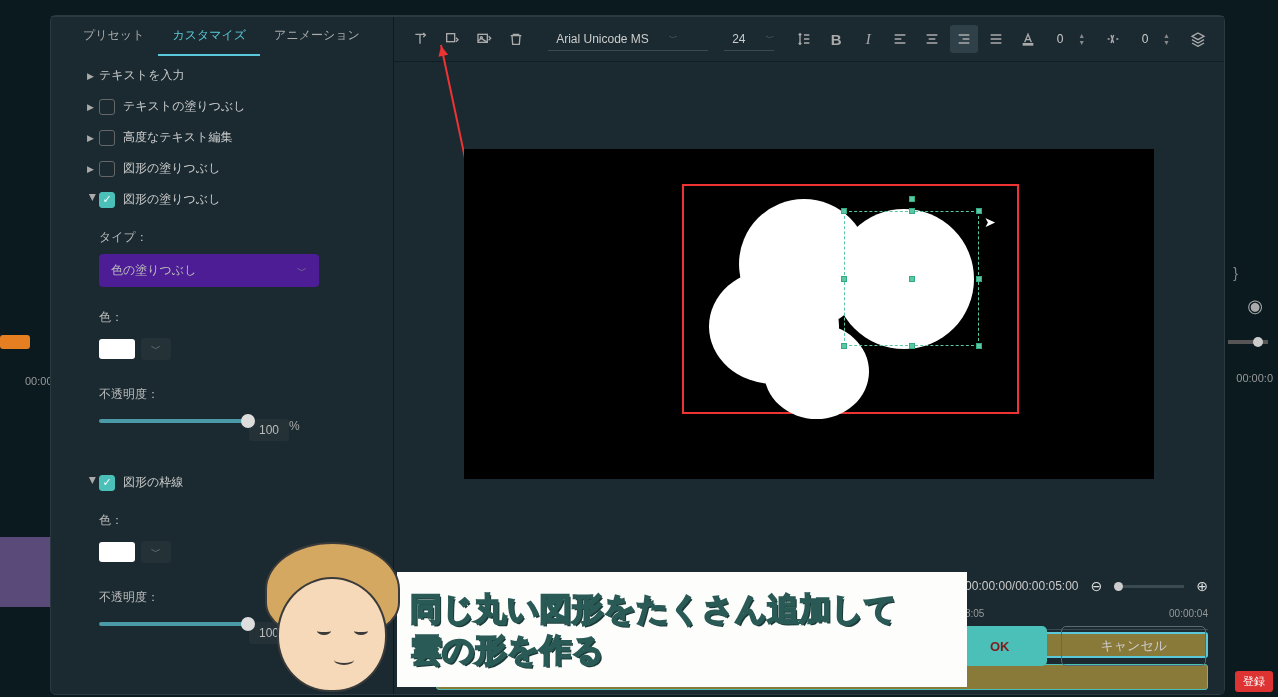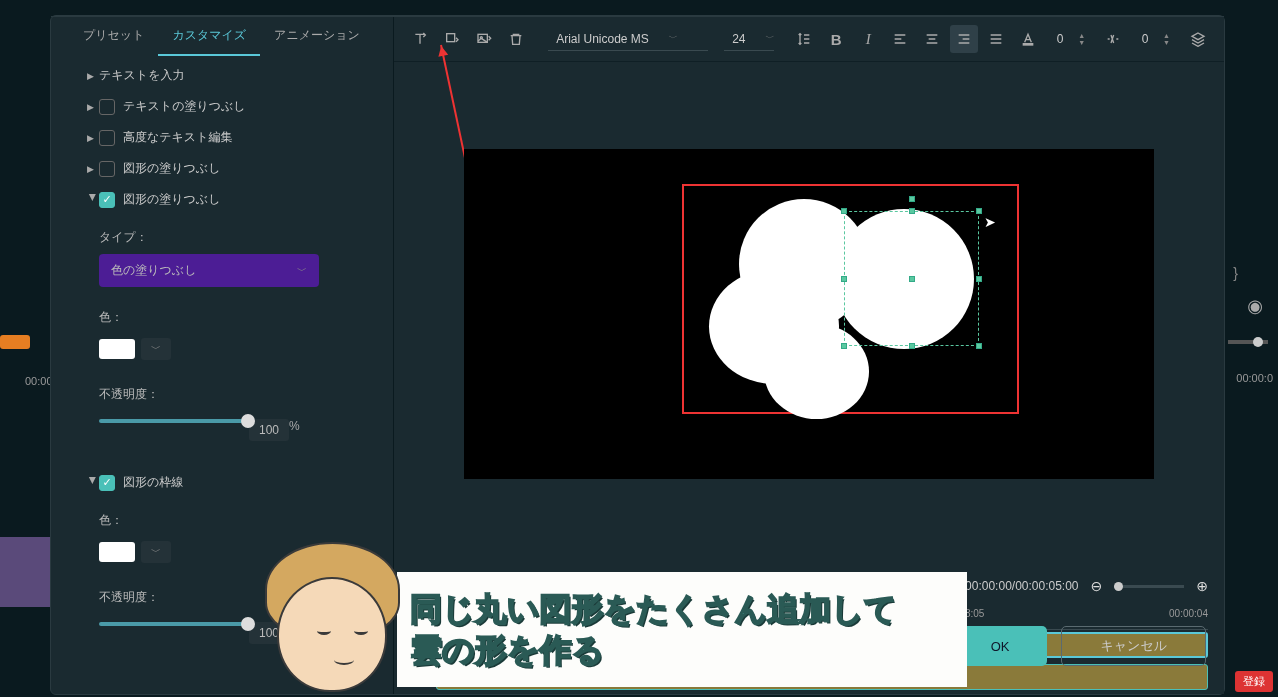--- a/index.html
+++ b/index.html
@@ -87,21 +87,21 @@
     .ruler-mark { position: absolute; font-size: 10px; color: #999; top: 2px; }
     .playhead-tl { position: absolute; left: 32px; top: 0; width: 2px; height: 80px; background: #e67e22; }
     .playhead-tl::before { content: ''; position: absolute; top: -3px; left: -4px; width: 10px; height: 12px; background: #e67e22; border-radius: 2px; }
     .track-row { display: flex; align-items: center; height: 30px; margin-bottom: 2px; }
     .track-icon { width: 26px; color: #888; font-size: 14px; text-align: center; }
     .track-clip { flex: 1; height: 26px; background: #8a7a3a; border: 1px solid #4ac0b8; border-radius: 3px; display: flex; align-items: center; padding: 0 10px; font-size: 11px; color: #fff; }
     .track-clip.sel { border: 2px solid #5ac8d8; }
     
     .bottom-buttons { position: absolute; right: 18px; bottom: 28px; display: flex; gap: 14px; }
     .btn { padding: 10px 38px; border-radius: 5px; font-size: 13px; cursor: pointer; border: none; }
-    .btn-ok { background: #4ac0b8; color: #0f172a; font-weight: 400; }
+    .btn-ok { background: #4ac0b8; color: #7f1d1d; font-weight: 700; }
     .btn-cancel { background: transparent; border: 1px solid #5a6a70; color: #ccc; }
     
     
     .overlay-box { position: absolute; left: 397px; bottom: 10px; width: 570px; height: 115px; background: #fdfdfb; }
     .subtitle { position: absolute; left: 410px; bottom: 25px; font-size: 32px; font-weight: 800; color: #4aa898; -webkit-text-stroke: 2px #2a5a55; line-height: 1.3; text-shadow: 2px 2px 0 #1a3a38; }
     .avatar { position: absolute; left: 265px; bottom: 0; width: 135px; height: 155px; }
     .avatar-face { width: 110px; height: 115px; background: #f5d9b8; border-radius: 50% 50% 48% 48%; position: absolute; bottom: 5px; left: 12px; border: 2px solid #3a3a3a; }
     .avatar-hair { position: absolute; top: 0; left: 0; width: 135px; height: 95px; background: #d4a860; border-radius: 55% 55% 40% 40%; border: 2px solid #3a3a3a; }
     .avatar-eye { position: absolute; width: 14px; height: 8px; border-bottom: 3px solid #3a3a3a; border-radius: 0 0 50% 50%; }
     .ae1 { bottom: 55px; left: 38px; } .ae2 { bottom: 55px; left: 75px; }

